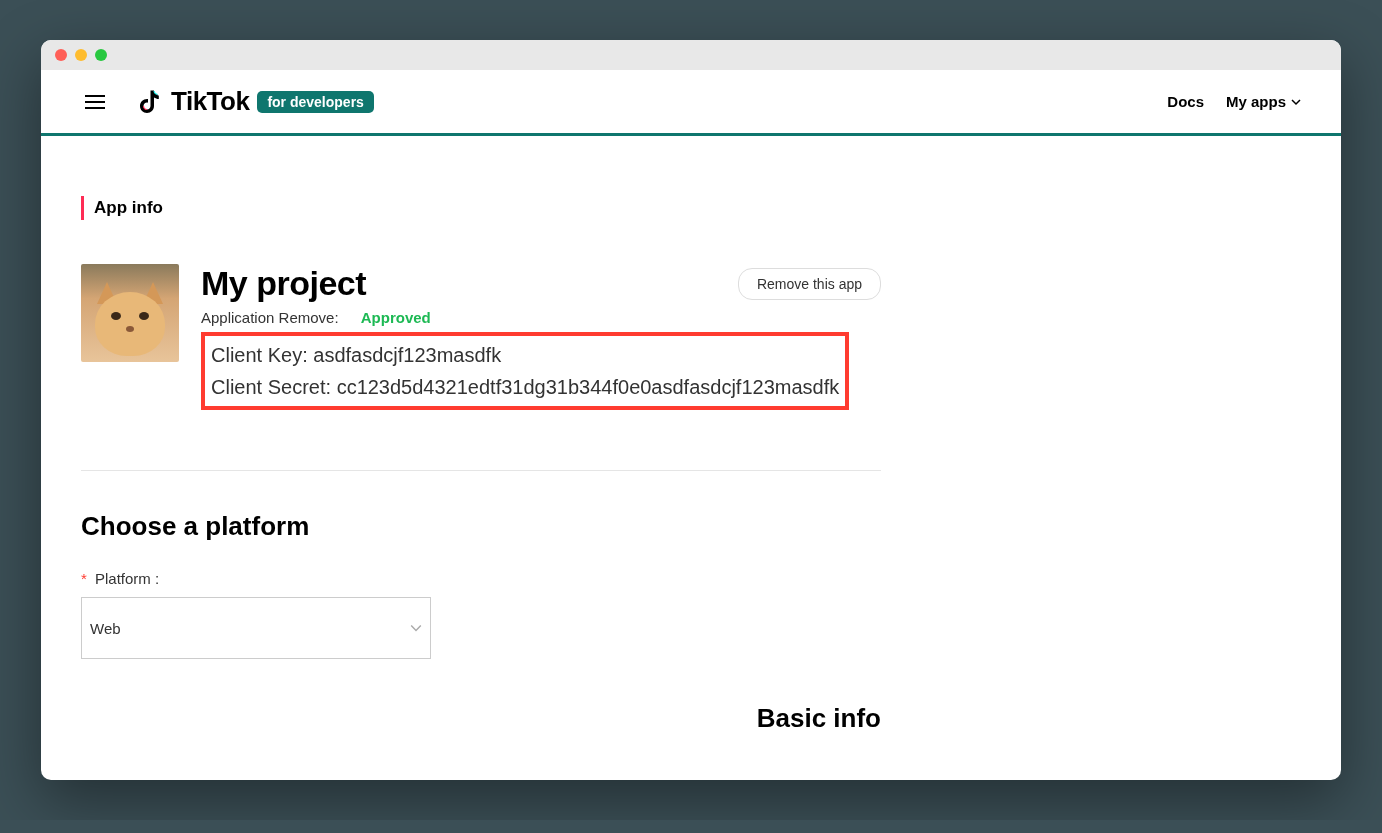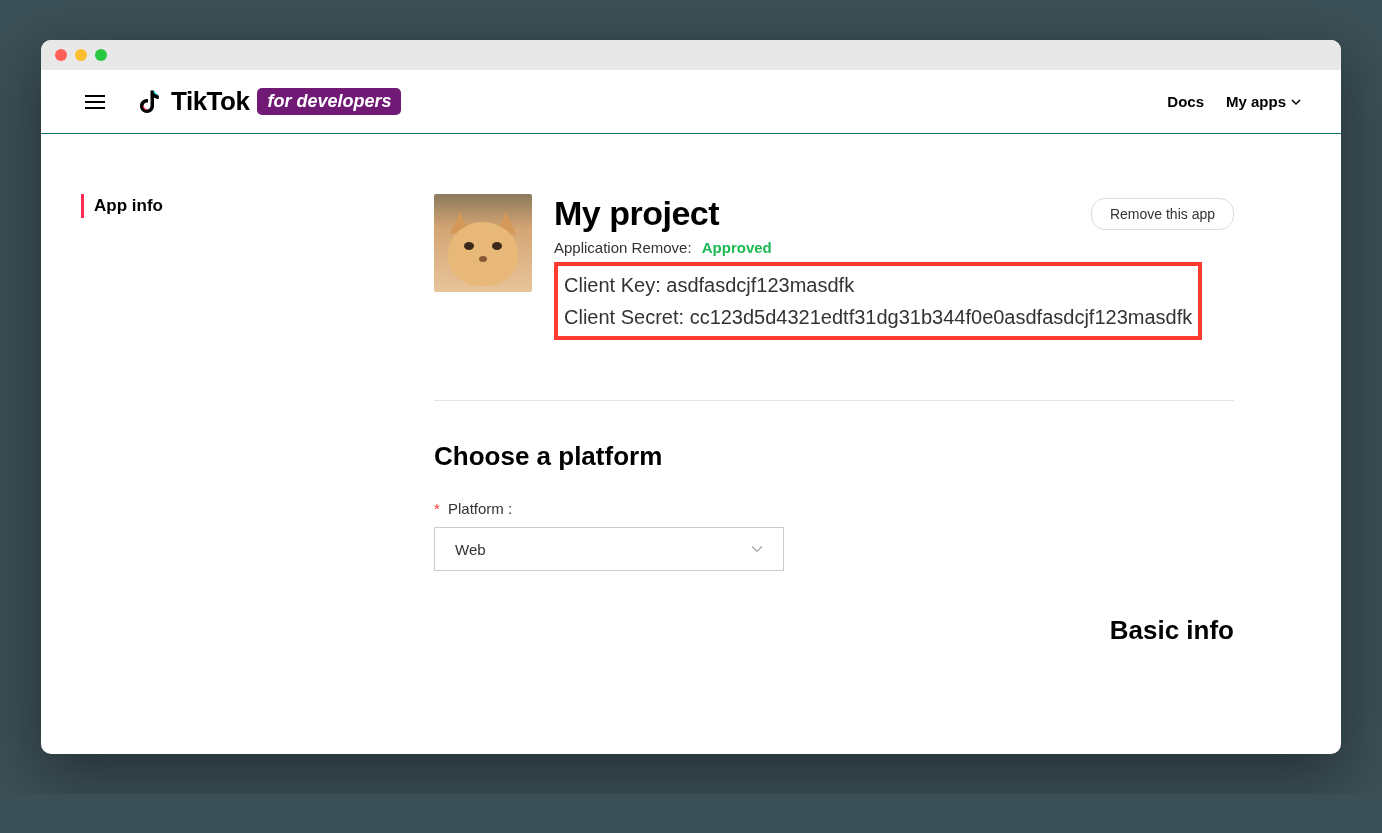--- a/index.html
+++ b/index.html
@@ -26,46 +26,47 @@
     }
     .tl-dot { width: 12px; height: 12px; border-radius: 50%; }
     .tl-red { background: #ff5f57; }
     .tl-yellow { background: #febc2e; }
     .tl-green { background: #28c840; }
     .header {
       display: flex;
       align-items: center;
       justify-content: space-between;
       padding: 16px 40px;
-      border-bottom: 1px solid #0f766e;
+      border-bottom: 3px solid #0f766e;
     }
     .header-left { display: flex; align-items: center; gap: 28px; }
     .hamburger {
       display: flex; flex-direction: column; gap: 4px;
       cursor: pointer; padding: 4px;
     }
     .hamburger span { width: 20px; height: 2px; background: #000; }
     .logo { display: flex; align-items: center; gap: 8px; }
     .logo-text { font-size: 26px; font-weight: 800; letter-spacing: -0.5px; }
     .logo-badge {
-      background: #701a75; color: #fff; padding: 3px 10px;
-      border-radius: 5px; font-size: 18px; font-weight: 700; font-style: italic;
+      background: #0f766e; color: #fff; padding: 3px 10px;
+      border-radius: 5px; font-size: 14px; font-weight: 700;
     }
     .tiktok-icon {
       width: 26px; height: 28px; position: relative;
     }
     .header-right { display: flex; align-items: flex-end; gap: 22px; }
     .nav-link { font-size: 15px; font-weight: 600; cursor: pointer; color: #000; }
     .nav-link-drop { display: flex; align-items: center; gap: 5px; }
     .chevron { width: 10px; height: 10px; }
     .content {
       display: flex;
       padding: 60px 40px 40px;
-      gap: 93px;
+      gap: 44px;
       min-height: 620px;
+      flex-direction: column;
     }
     .sidebar { width: 260px; flex-shrink: 0; }
     .sidebar-item {
       border-left: 3px solid #fe2c55;
       padding: 2px 0 2px 10px;
       font-size: 17px;
       font-weight: 700;
       cursor: pointer;
     }
     .main { flex: 1; max-width: 800px; }
@@ -99,42 +100,42 @@
     }
     .cat-eye-l { left: 30px; }
     .cat-eye-r { right: 30px; }
     .cat-nose {
       position: absolute; width: 8px; height: 6px; background: #8a5838;
       border-radius: 50%; top: 62px; left: 45px;
     }
     .app-info { flex: 1; }
     .app-title { font-size: 34px; font-weight: 800; color: #000; letter-spacing: -0.5px; margin-bottom: 6px; }
     .status-row { font-size: 15px; color: #333; margin-bottom: 4px; }
-    .status-approved { color: #1db954; font-weight: 700; margin-left: 6px; }
+    .status-approved { color: #1db954; font-weight: 700; margin-left: 18px; }
     .highlight-box {
       border: 4px solid #ff3b30;
       padding: 3px 6px;
       margin-top: 2px;
       display: inline-block;
     }
     .key-row { font-size: 20px; color: #333; line-height: 1.6; }
     .remove-btn {
       position: absolute; right: 0; top: 4px;
       background: #fff; border: 1px solid #ddd;
       padding: 7px 18px; font-size: 14px; cursor: pointer;
       border-radius: 14px; color: #333;
     }
     .divider { height: 1px; background: #e5e5e5; margin: 60px 0 40px; }
     .section-title { font-size: 26px; font-weight: 800; margin-bottom: 28px; }
     .field-label { font-size: 15px; margin-bottom: 10px; color: #333; margin-top: 7px; }
     .required { color: #ff3b30; margin-right: 4px; }
     .select {
-      width: 350px; height: 44px; border: 1px solid #ccc;
+      width: 350px; height: 62px; border: 1px solid #ccc;
       display: flex; align-items: center; justify-content: space-between;
-      padding: 0 20px; font-size: 15px; color: #333; cursor: pointer;
+      padding: 0 8px; font-size: 15px; color: #333; cursor: pointer;
       background: #fff;
     }
     .select-chevron { color: #aaa; }
     .basic-section { margin-top: 44px; text-align: right; }
     .basic-title { font-size: 26px; font-weight: 800; margin-bottom: 6px; }
     .basic-sub { font-size: 14px; color: #888; }
   </style>
 </head>
 <body>
 

